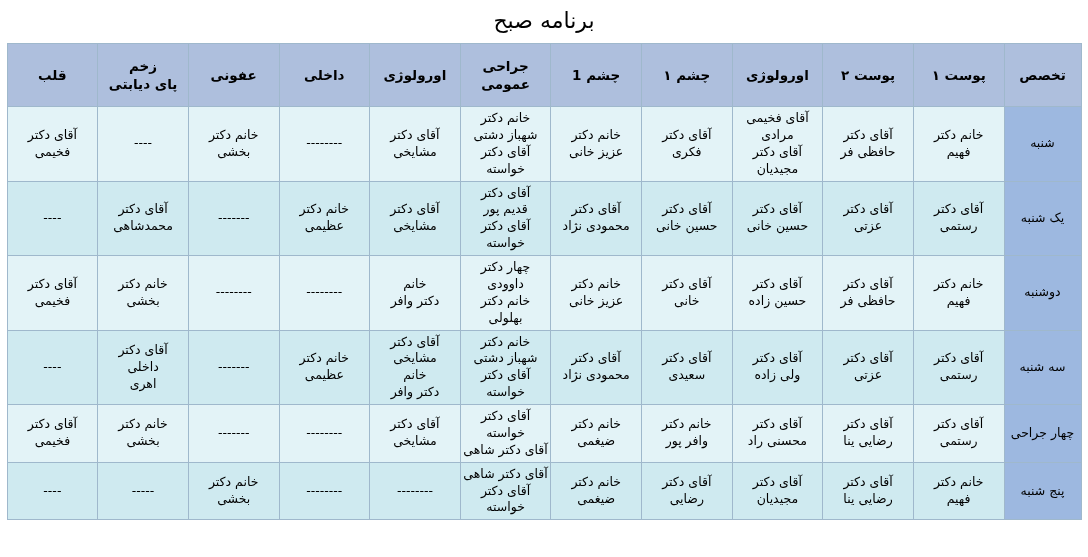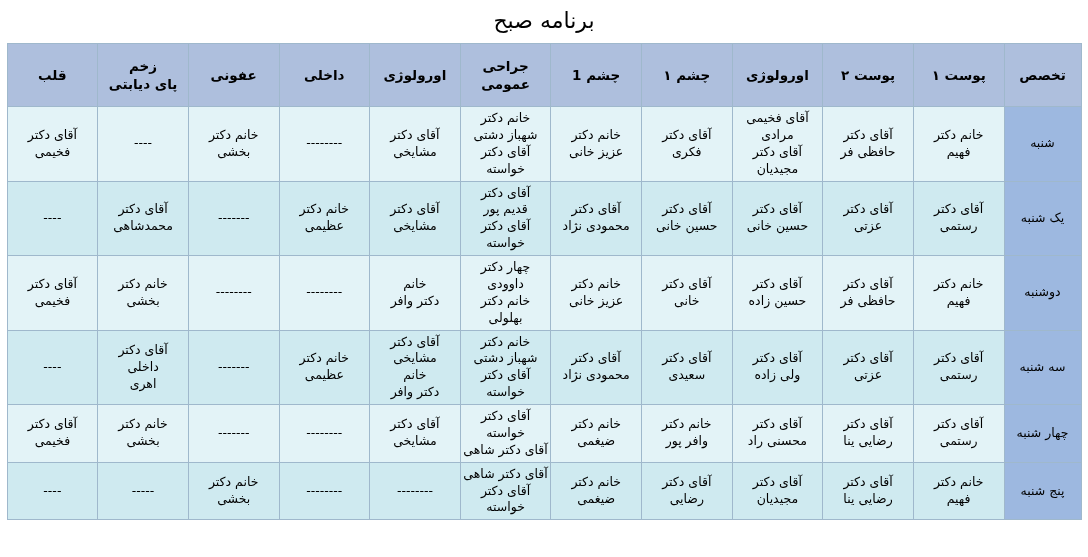--- a/index.html
+++ b/index.html
@@ -272,21 +272,21 @@
           <td>
             <span class="cellline">آقای دکتر</span>
             <span class="cellline">داخلی</span>
             <span class="cellline">اهری</span>
           </td>
           <td>
             <span class="cellline dash">----</span>
           </td>
         </tr>
         <tr class="row-base">
-          <td class="day-cell">چهار شنبه</td>
+          <td class="day-cell">چهار جراحی</td>
           <td>
             <span class="cellline">آقای دکتر</span>
             <span class="cellline">رستمی</span>
           </td>
           <td>
             <span class="cellline">آقای دکتر</span>
             <span class="cellline">رضایی ینا</span>
           </td>
           <td>
             <span class="cellline">آقای دکتر</span>

